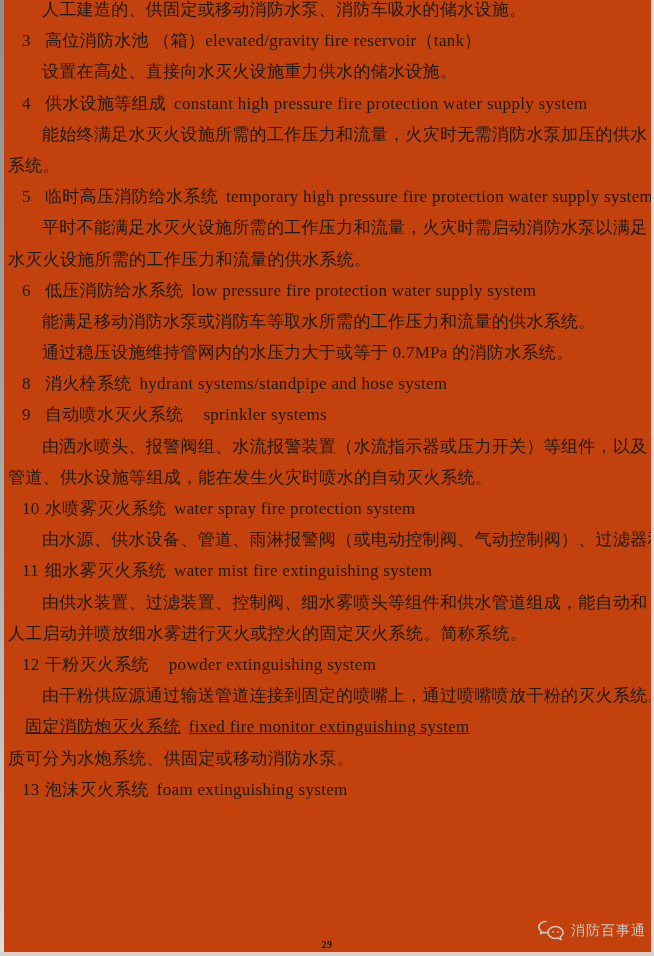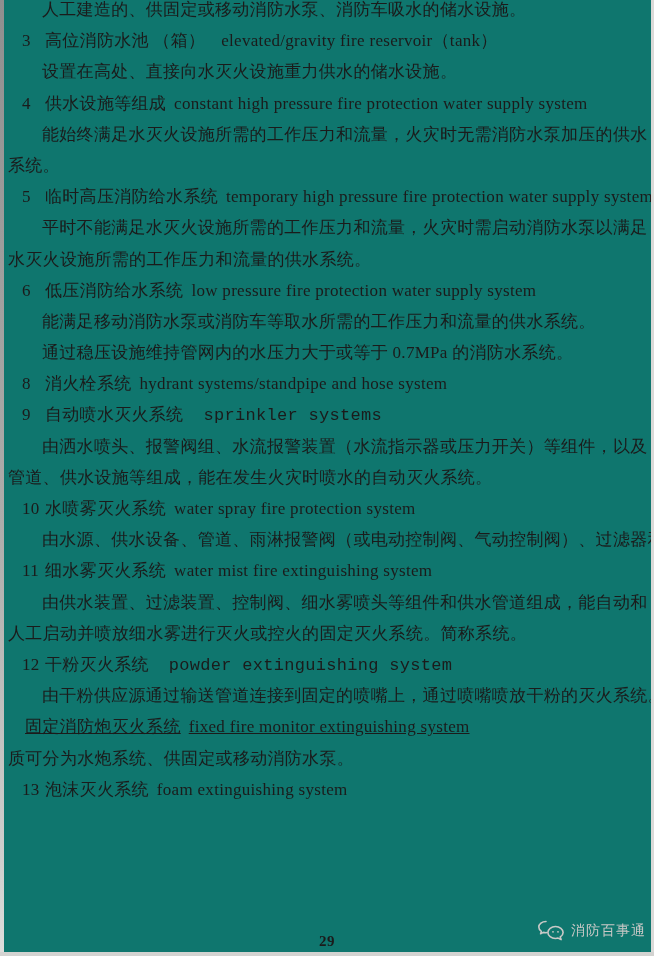--- a/index.html
+++ b/index.html
@@ -1,20 +1,20 @@
 <!DOCTYPE html>
 <html><head>
 <meta charset="utf-8">
 <style>
   html, body { margin: 0; padding: 0; background: #ffffff; }
   .page {
     position: relative;
     width: 654px;
     height: 956px;
-    background: #0f766e;
+    background: #c2410c;
     overflow: hidden;
     font-family: "Liberation Serif", "DejaVu Serif", serif;
     color: #1b1b1b;
   }
   .edge-left {
     position: absolute; left: 0; top: 0; bottom: 0; width: 4px;
     background: linear-gradient(to bottom, #8f8f8f, #adadab 55%, #cfcfcd 90%, #dededc);
     z-index: 3;
   }
   .edge-right {
@@ -32,25 +32,25 @@
     font-size: 17px;
     white-space: nowrap;
     letter-spacing: 0.3px;
   }
   .line.indent  { padding-left: 42px; }
   .line.cont    { padding-left: 8px;  }
   .line.term    { padding-left: 22px; }
   .line.heading { padding-left: 25px; text-decoration: underline; }
   .num { display: inline-block; min-width: 23px; }
   .en  { margin-left: 8px; }
-  .en.gap-wide { margin-left: 20px; font-family: Liberation Mono, monospace; }
-  .en.gap-none { margin-left: 16px; }
+  .en.gap-wide { margin-left: 20px; }
+  .en.gap-none { margin-left: 0; }
   .page-number {
     position: absolute; left: 0; right: 0; bottom: 6px;
-    text-align: center; font-size: 15px; font-weight: bold;
+    text-align: center; font-size: 10px; font-weight: bold;
     letter-spacing: 0.5px; z-index: 2;
   }
   .watermark {
     position: absolute; right: 8px; bottom: 12px;
     display: flex; align-items: center; gap: 4px;
     color: #c8c8c6; font-size: 14px; letter-spacing: 1px;
     z-index: 2;
   }
   .watermark svg { display: block; }
 </style>

